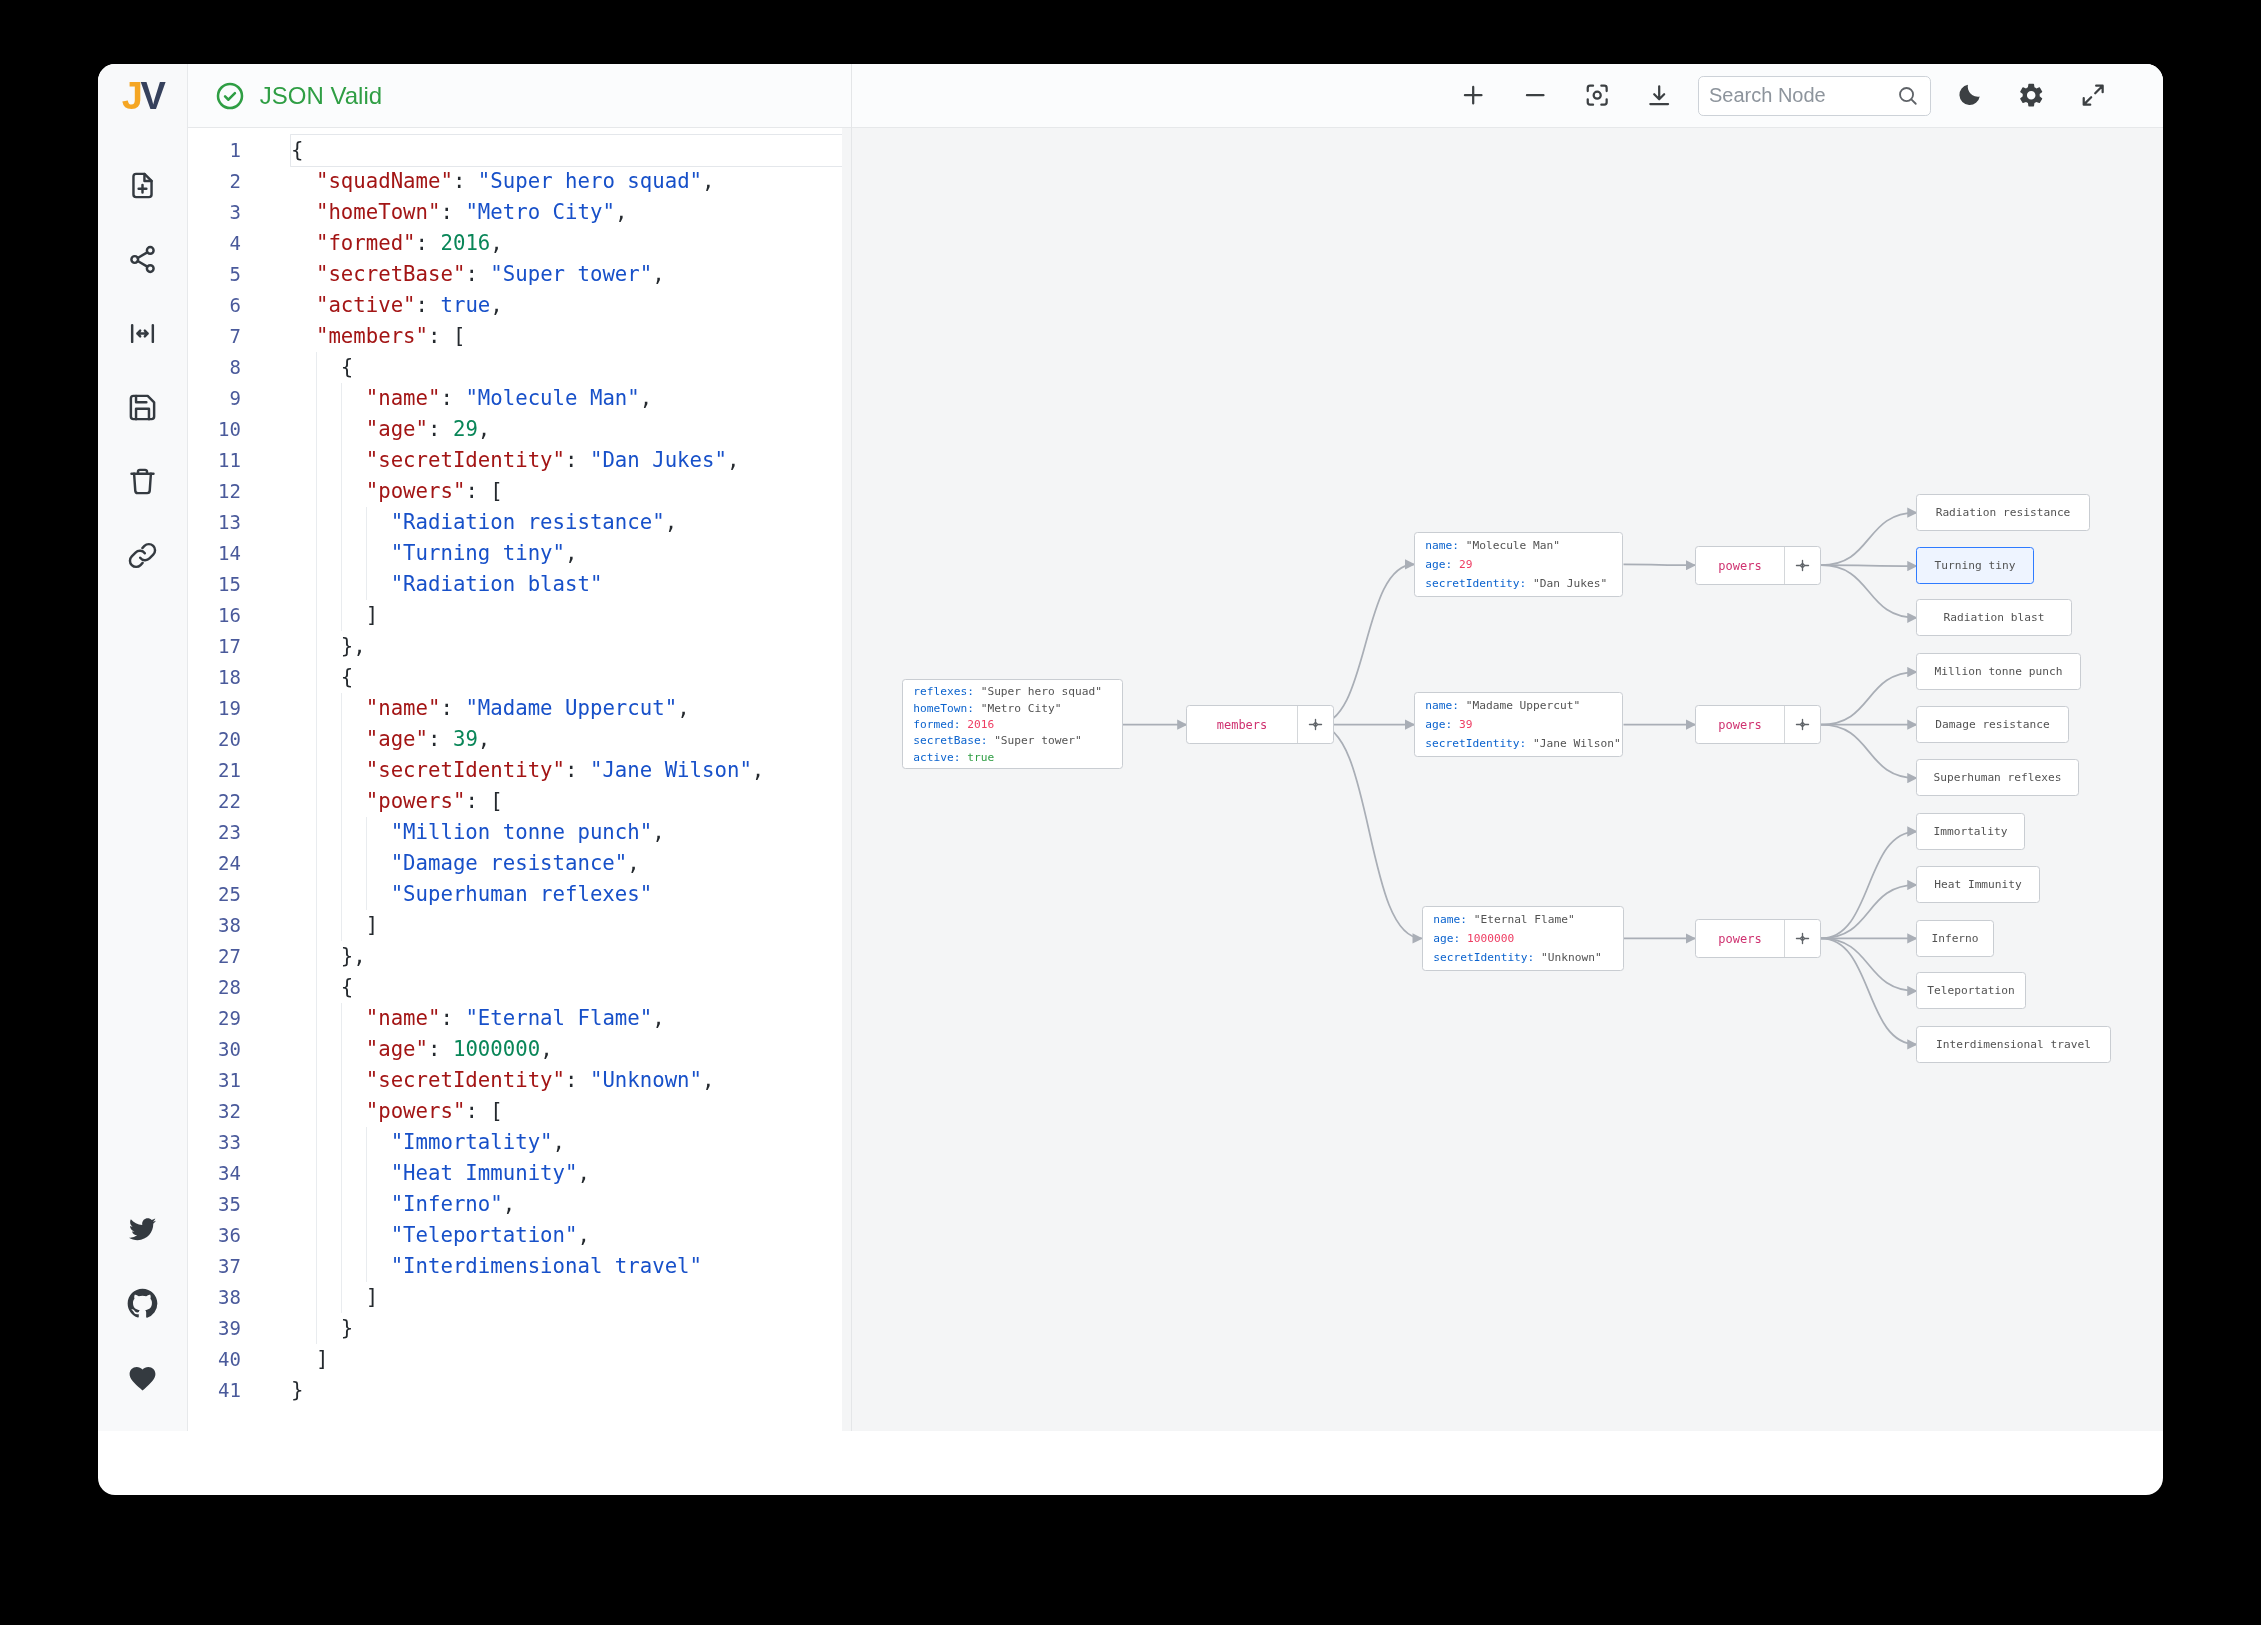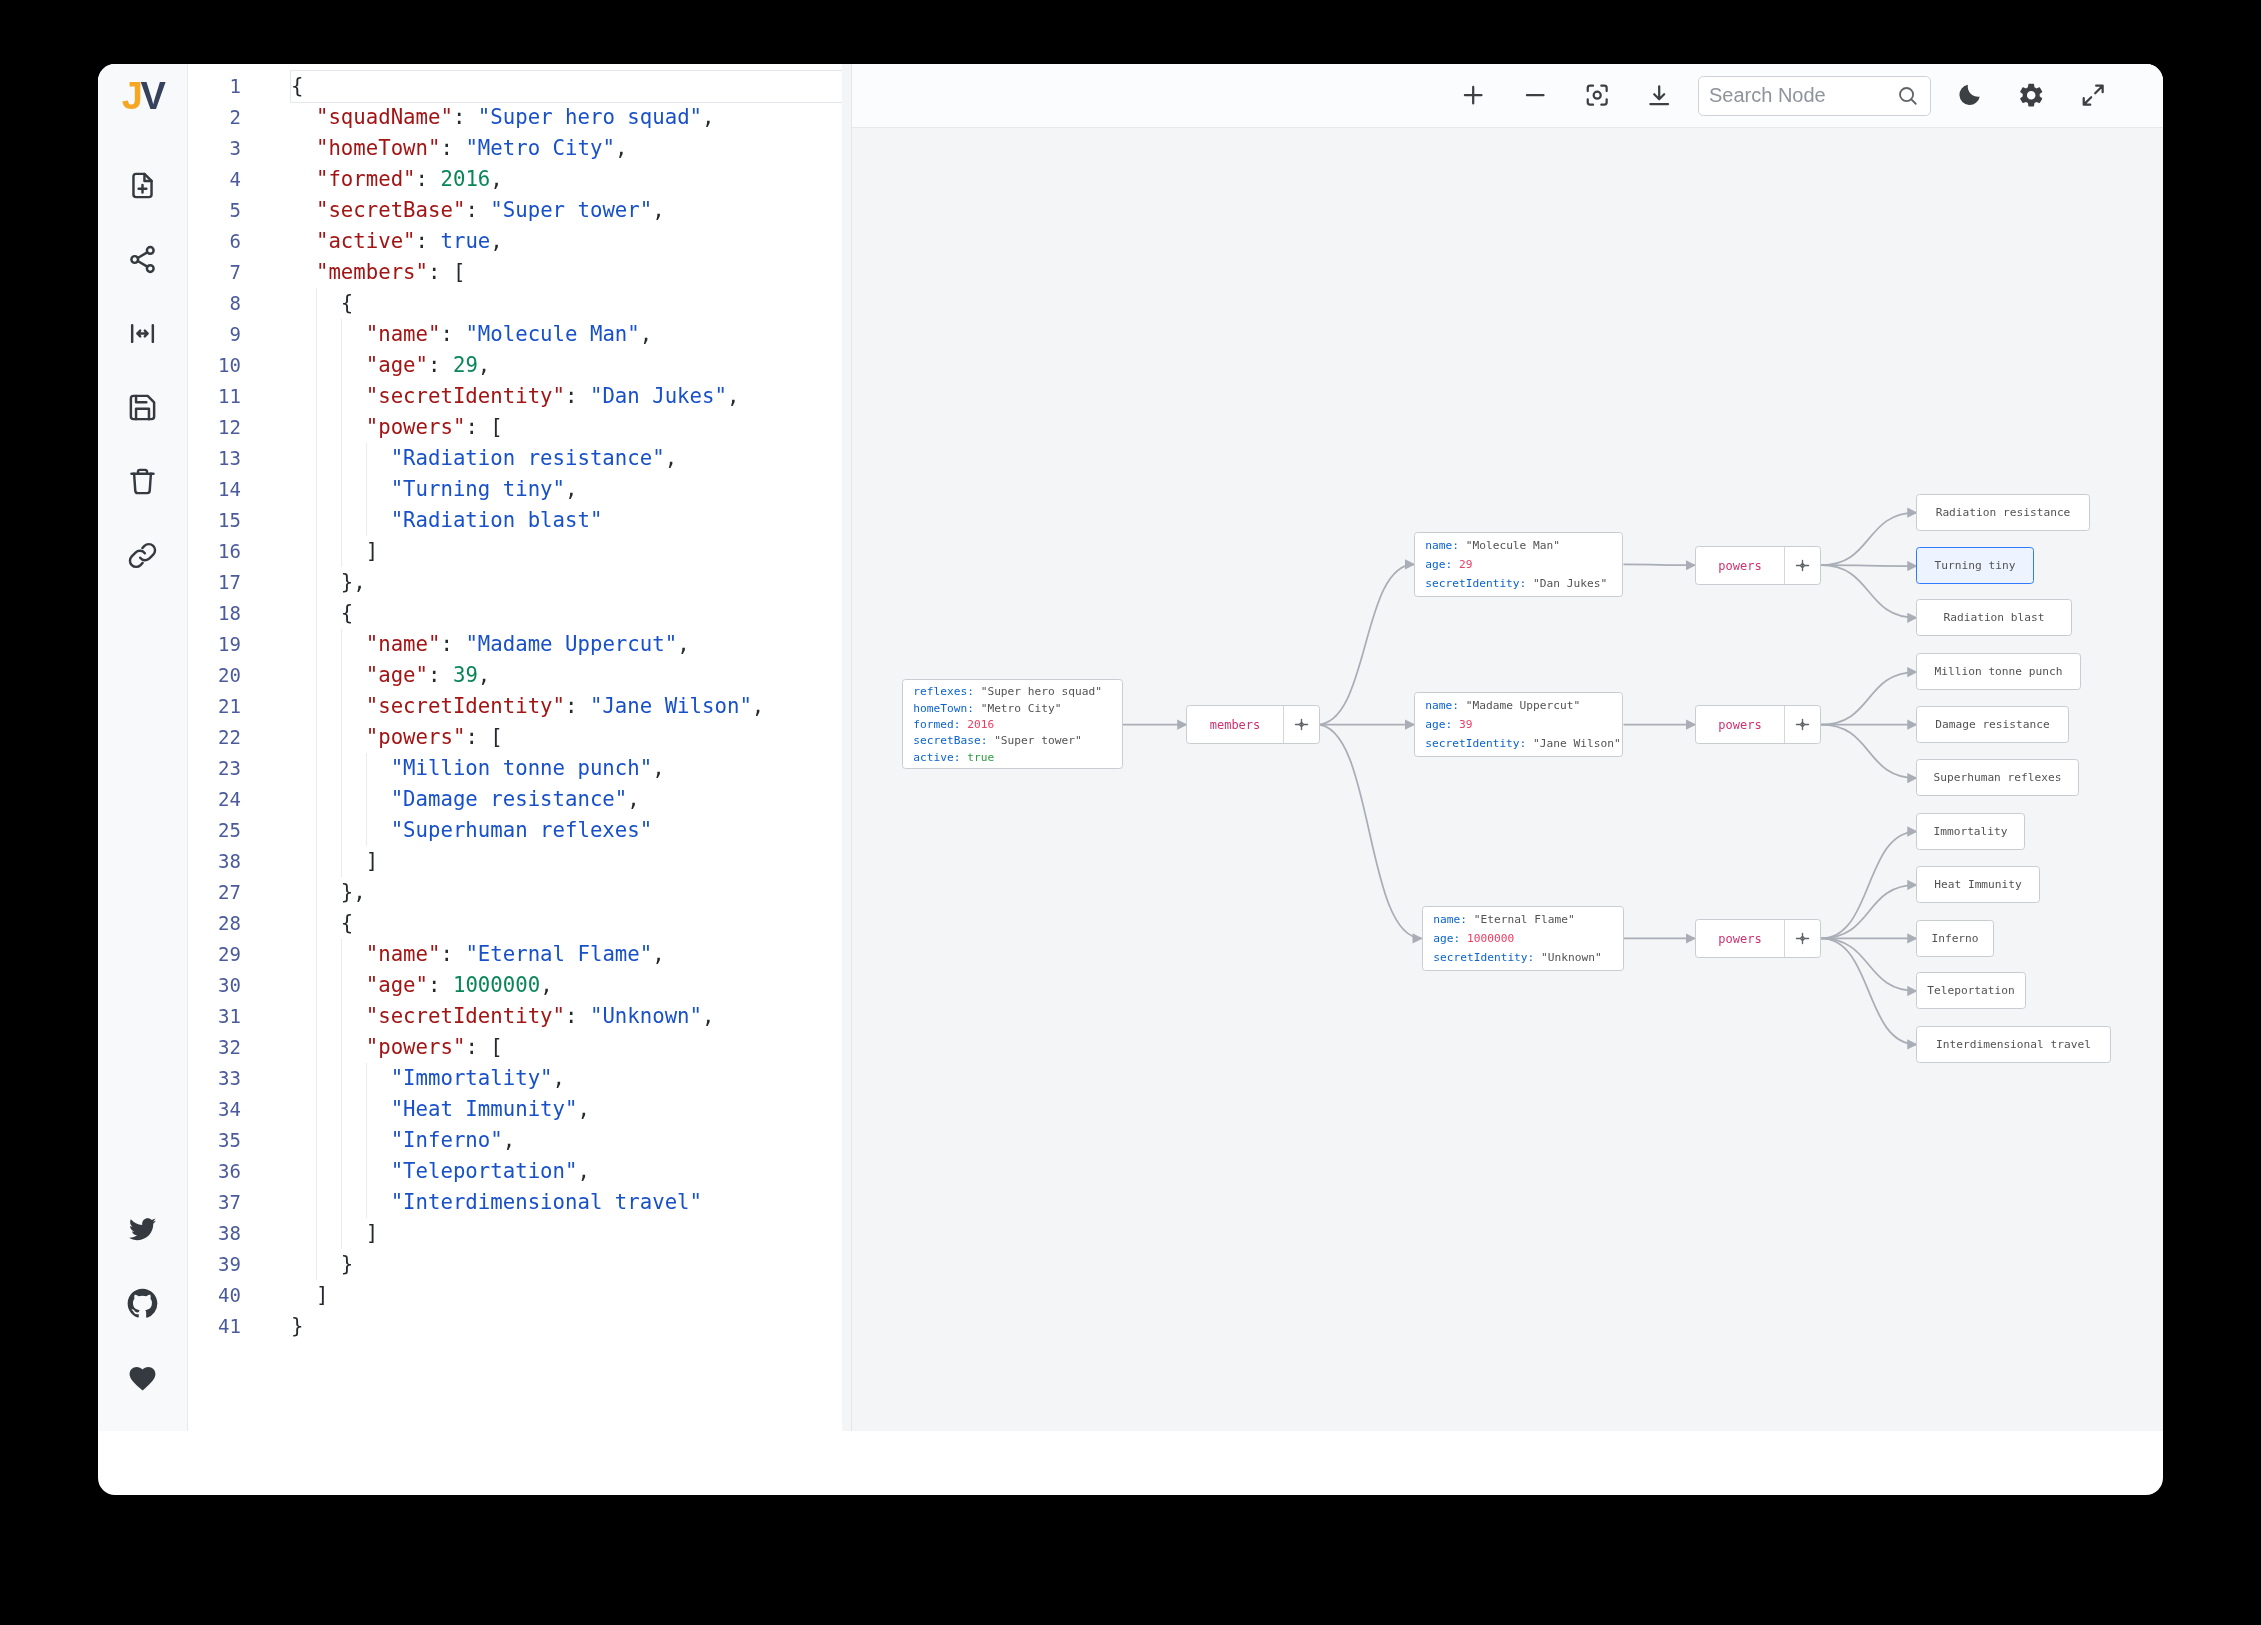--- a/index.html
+++ b/index.html
@@ -159,20 +159,29 @@
               <span class="iwrap">
                 <svg viewBox="0 0 24 24" fill="currentColor">
                   <path d="M12 21.35l-1.45-1.32C5.4 15.36 2 12.28 2 8.5 2 5.42 4.42 3 7.5 3c1.74 0 3.41.81 4.5 2.09C13.09 3.81 14.76 3 16.5 3 19.58 3 22 5.42 22 8.5c0 3.78-3.4 6.86-8.55 11.54L12 21.35z"></path>
                 </svg>
               </span>
             </div>
           </div>
       </aside>
 
       <section class="editor">
+        <div class="editor-header">
+          <span class="status-icon">
+              <svg viewBox="0 0 24 24" fill="none" stroke="currentColor" stroke-width="1.9" stroke-linecap="round" stroke-linejoin="round">
+                <circle cx="12" cy="12" r="9"></circle>
+                <path d="M8.3 12.3l2.5 2.5 4.9-5"></path>
+              </svg>
+            </span>
+          <span class="status-text">JSON Valid</span>
+        </div>
         <div class="editor-body">
           <div class="gutter">
               <div class="ln">1</div>
               <div class="ln">2</div>
               <div class="ln">3</div>
               <div class="ln">4</div>
               <div class="ln">5</div>
               <div class="ln">6</div>
               <div class="ln">7</div>
               <div class="ln">8</div>
@@ -283,21 +292,21 @@
             <path d="M 1124 1014.5 C 1185.05 1014.5, 1173.95 1137.5, 1235 1137.5" fill="none" stroke="#a9aeb6" stroke-width="2" marker-end="url(#arw)"></path>
           </svg>
         <div class="nodes">
             <div class="gnode object" style="left: 50px; top: 615px; width: 221px; height: 90px;">
               <div class="nrow" style="height: 16.4px; line-height: 16.4px;"><span class="nk">reflexes: </span><span class="nv-s">"Super hero squad"</span></div>
               <div class="nrow" style="height: 16.4px; line-height: 16.4px;"><span class="nk">homeTown: </span><span class="nv-s">"Metro City"</span></div>
               <div class="nrow" style="height: 16.4px; line-height: 16.4px;"><span class="nk">formed: </span><span class="nv-n">2016</span></div>
               <div class="nrow" style="height: 16.4px; line-height: 16.4px;"><span class="nk">secretBase: </span><span class="nv-s">"Super tower"</span></div>
               <div class="nrow" style="height: 16.4px; line-height: 16.4px;"><span class="nk">active: </span><span class="nv-b">true</span></div>
             </div>
-            <div class="gnode parent" style="left: 334px; top: 641px; width: 134px; height: 39px;">
+            <div class="gnode parent" style="left: 334px; top: 641px; width: 148px; height: 39px;">
               <div class="plabel">members</div>
               <div class="pbtn">
                 <svg viewBox="0 0 24 24" fill="none" stroke="currentColor" stroke-width="1.9" stroke-linecap="round" stroke-linejoin="round">
                   <path d="M12 5v14M9 12H3.5M9 12l2-2M9 12l2 2M15 12h5.5M15 12l-2-2M15 12l-2 2"></path>
                 </svg>
               </div>
             </div>
             <div class="gnode object" style="left: 562px; top: 468px; width: 209px; height: 65px;">
               <div class="nrow" style="height: 18.7px; line-height: 18.7px;"><span class="nk">name: </span><span class="nv-s">"Molecule Man"</span></div>
               <div class="nrow" style="height: 18.7px; line-height: 18.7px;"><span class="nk">age: </span><span class="nv-n">29</span></div>

